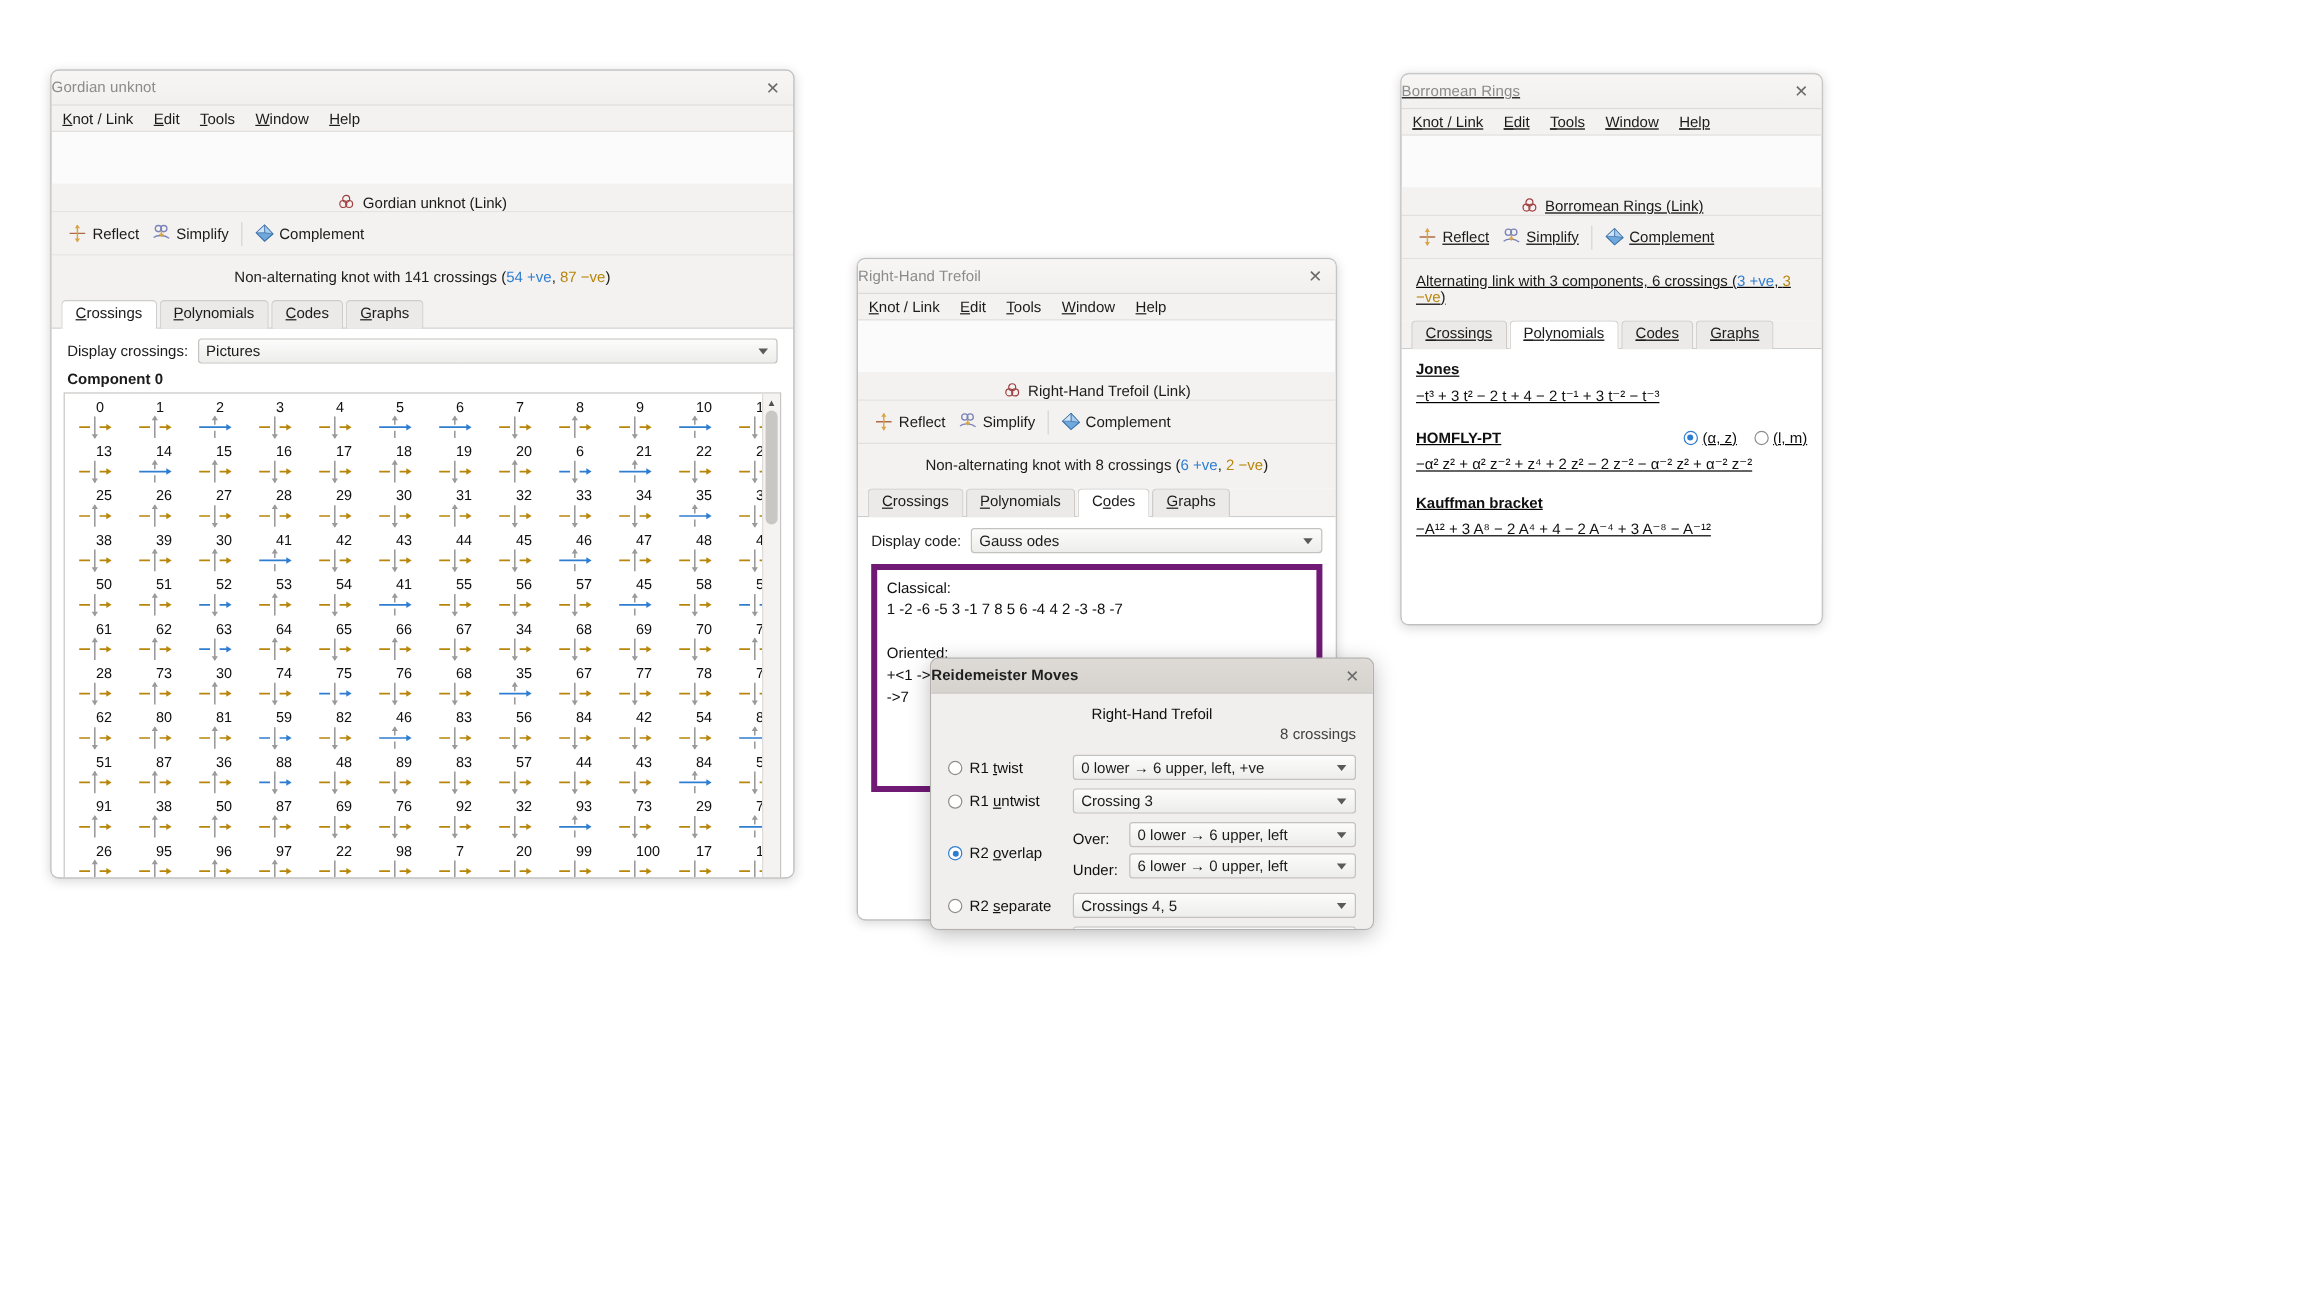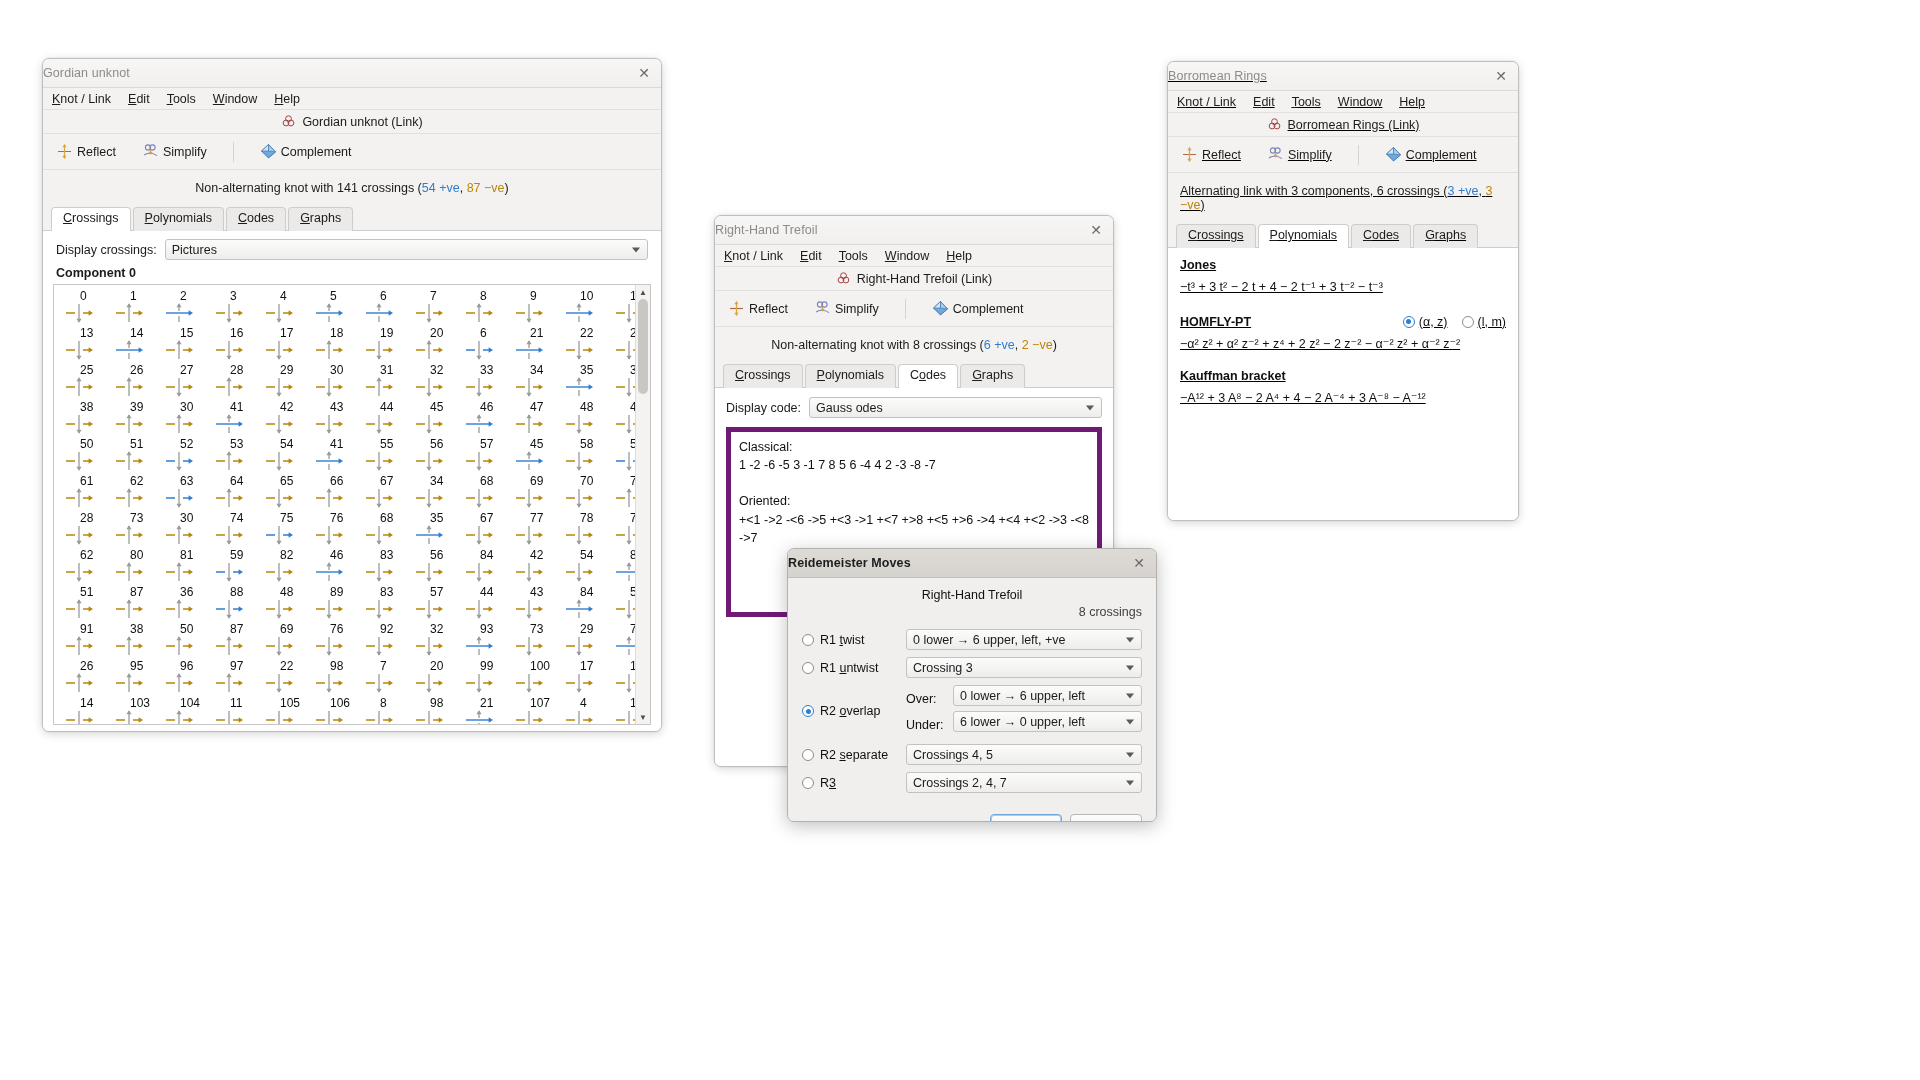--- a/index.html
+++ b/index.html
@@ -68,35 +68,36 @@
     padding: 1px 2px;
     white-space: nowrap;
   }
   .menubar .mi u { text-decoration: underline; }
 
   .packetbar {
     height: 24px;
     background: #f3f2f1;
     border-bottom: 1px solid #e2e0de;
     display: flex;
-    align-items: center;
+    align-items: flex-end;
     justify-content: center;
     gap: 6px;
     flex: none;
+    margin-top: 43px;
   }
   .packetbar .label { font-size: 12.5px; color: #1b1b1b; }
 
   .toolbar {
     height: 36px;
     background: #f3f2f1;
     border-bottom: 1px solid #e2e0de;
     display: flex;
     align-items: center;
     padding-left: 8px;
-    gap: 16px;
+    gap: 0;
     flex: none;
   }
   .tbtn {
     display: flex; align-items: center; gap: 4px;
     padding: 3px 5px;
     font-size: 12.5px;
     color: #1b1b1b;
     border-radius: 3px;
     cursor: pointer;
     white-space: nowrap;
@@ -280,26 +281,25 @@
   }
   .radio.on { border-color: #2f7dd1; }
   .radio.on::after {
     content: ""; position: absolute;
     left: 2.5px; top: 2.5px; width: 5px; height: 5px;
     border-radius: 50%; background: #2f7dd1;
   }
 
   
   #reidemeister {
-    left: 775px; top: 548px; width: 370px; height: 274px;
+    left: 775px; top: 548px; width: 370px; height: 227px;
     background: #f0efee;
     border: 1px solid #b3b0ad;
     border-radius: 7px;
     box-shadow: 0 4px 18px rgba(0,0,0,0.25);
-    margin-left: 12px;
   }
   #reidemeister .titlebar {
     background: linear-gradient(to bottom, #dedad5, #d6d2cd);
     border-bottom: 1px solid #c3bfba;
   }
   #reidemeister .titlebar .title { color: #1e1e1e; font-weight: bold; }
   .dlg-body { padding: 10px 14px 8px 14px; background:#f0efee; flex:1; }
   .dlg-head { text-align: center; font-size: 12.5px; color: #101010; }
   .dlg-head2 { text-align: right; font-size: 12.5px; color: #404040; margin-top: 3px; margin-bottom: 10px;}
   .moverow { display: flex; align-items: center; margin-bottom: 7px; }

